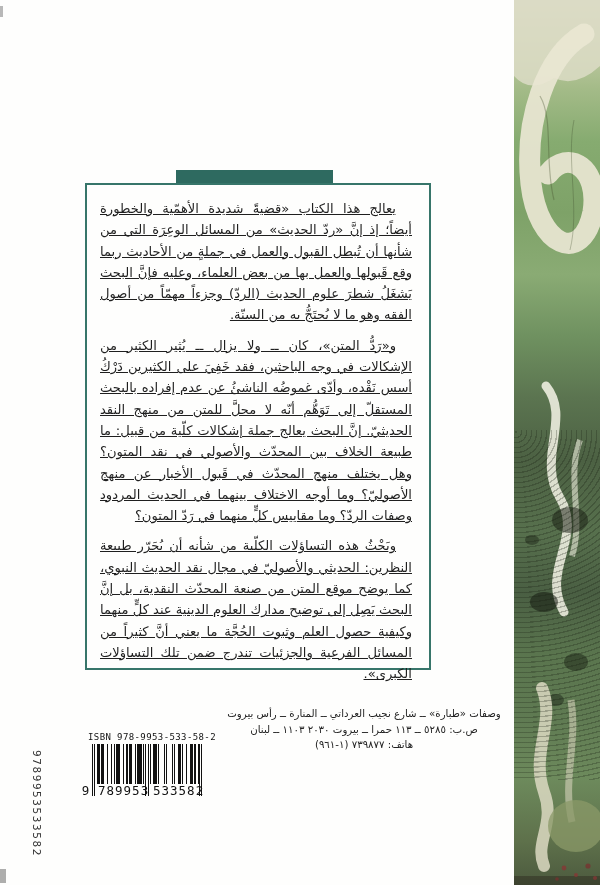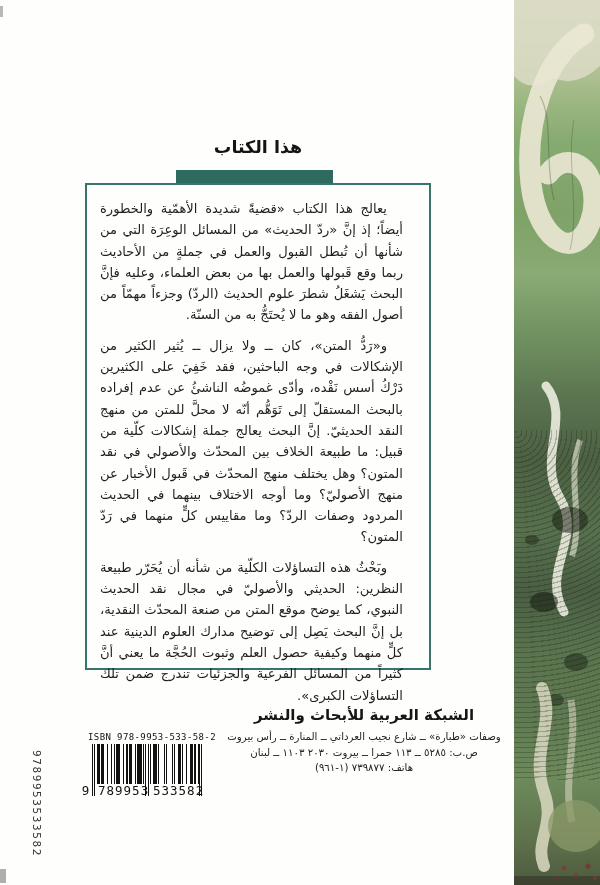--- a/index.html
+++ b/index.html
@@ -21,23 +21,23 @@
     direction:rtl;
   }
   .title-bar{
     position:absolute;left:176px;top:170px;width:157px;height:14px;
     background:var(--accent-dark);
   }
   
   .synopsis-box{
     position:absolute;left:85px;top:183px;width:346px;height:487px;
     border:2px solid var(--accent);box-sizing:border-box;
-    padding:13px 26px 8px 13px;
+    padding:13px 17px 8px 13px;
     direction:rtl;text-align:justify;
-    color:var(--ink);font-size:13.1px;line-height:21.3px;
+    color:var(--ink);font-size:13.1px;line-height:21.3px;text-decoration:underline;
   }
   .synopsis-box p{margin:0 0 9px 0;text-indent:16px;}
   .synopsis-box p:last-child{margin-bottom:16px;}
   
   .barcode-block{position:absolute;left:88px;top:732px;width:122px;}
   .isbn-label{
     font-family:"DejaVu Sans Mono",monospace;font-size:9px;letter-spacing:.4px;
     color:#111;text-align:center;width:118px;white-space:nowrap;
   }
   .bars{position:relative;height:56px;margin-top:2px;margin-left:4px;
@@ -87,21 +87,20 @@
   .mark-bl{position:absolute;left:0;top:869px;width:6px;height:14px;background:#6b6b6b;opacity:.55;}
 </style>
 </head>
 <body>
 
 <div class="page">
 
   <div class="mark-tl"></div>
   <div class="mark-bl"></div>
 
-  <div class="book-title">هذا الكتاب</div>
   <div class="title-bar"></div>
 
   <div class="synopsis-box">
     <p>يعالج هذا الكتاب «قضيةً شديدة الأهمّية والخطورة أيضاً؛ إذ إنَّ «ردّ الحديث» من المسائل الوعِرَة التي من شأنها أن تُبطل القبول والعمل في جملةٍ من الأحاديث ربما وقع قَبولها والعمل بها من بعض العلماء، وعليه فإنَّ البحث يَشغَلُ شطرَ علوم الحديث (الردّ) وجزءاً مهمّاً من أصول الفقه وهو ما لا يُحتَجُّ به من السنّة.</p>
     <p>و«رَدُّ المتن»، كان ــ ولا يزال ــ يُثير الكثير من الإشكالات في وجه الباحثين، فقد خَفِيَ على الكثيرين دَرْكُ أسس نَقْده، وأدّى غموضُه الناشئُ عن عدم إفراده بالبحث المستقلّ إلى تَوَهُّم أنّه لا محلَّ للمتن من منهج النقد الحديثيّ. إنَّ البحث يعالج جملة إشكالات كلّية من قبيل: ما طبيعة الخلاف بين المحدّث والأصولي في نقد المتون؟ وهل يختلف منهج المحدّث في قَبول الأخبار عن منهج الأصوليّ؟ وما أوجه الاختلاف بينهما في الحديث المردود وصفات الردّ؟ وما مقاييس كلٍّ منهما في رَدّ المتون؟</p>
     <p>وبَحْثُ هذه التساؤلات الكلّية من شأنه أن يُحَرّر طبيعة النظرين: الحديثي والأصوليّ في مجال نقد الحديث النبوي، كما يوضح موقع المتن من صنعة المحدّث النقدية، بل إنَّ البحث يَصِل إلى توضيح مدارك العلوم الدينية عند كلٍّ منهما وكيفية حصول العلم وثبوت الحُجَّة ما يعني أنَّ كثيراً من المسائل الفرعية والجزئيات تندرج ضمن تلك التساؤلات الكبرى».</p>
   </div>
 
   <div class="barcode-block">
     <div class="isbn-label">ISBN 978-9953-533-58-2</div>
@@ -203,21 +202,20 @@
         <span class="mod black tall" style="width: 1.16px; flex: 0 0 1.16px;"></span>
         <span class="bc-digit bc-left">9</span>
       <span class="bc-digit bc-g1">789953</span>
       <span class="bc-digit bc-g2">533582</span>
     </div>
   </div>
 
   <div class="isbn-vertical">9789953533582</div>
 
   <div class="publisher">
-    <div class="name">الشبكة العربية للأبحاث والنشر</div>
     <div class="addr">وصفات «طبارة» ــ شارع نجيب العرداتي ــ المنارة ــ رأس بيروت</div>
     <div class="addr">ص.ب: ٥٢٨٥ ــ ١١٣ حمرا ــ بيروت ٢٠٣٠ ١١٠٣ ــ لبنان</div>
     <div class="addr">هاتف: ٧٣٩٨٧٧ (١-٩٦١)</div>
   </div>
 
   <div class="texture-strip">
     <svg width="86" height="885" viewBox="0 0 86 885">
 
       <path d="M0,0 H86 V66 Q62,88 40,78 Q16,94 0,76 Z" fill="#dcdcc6" opacity="0.85"></path>
 

